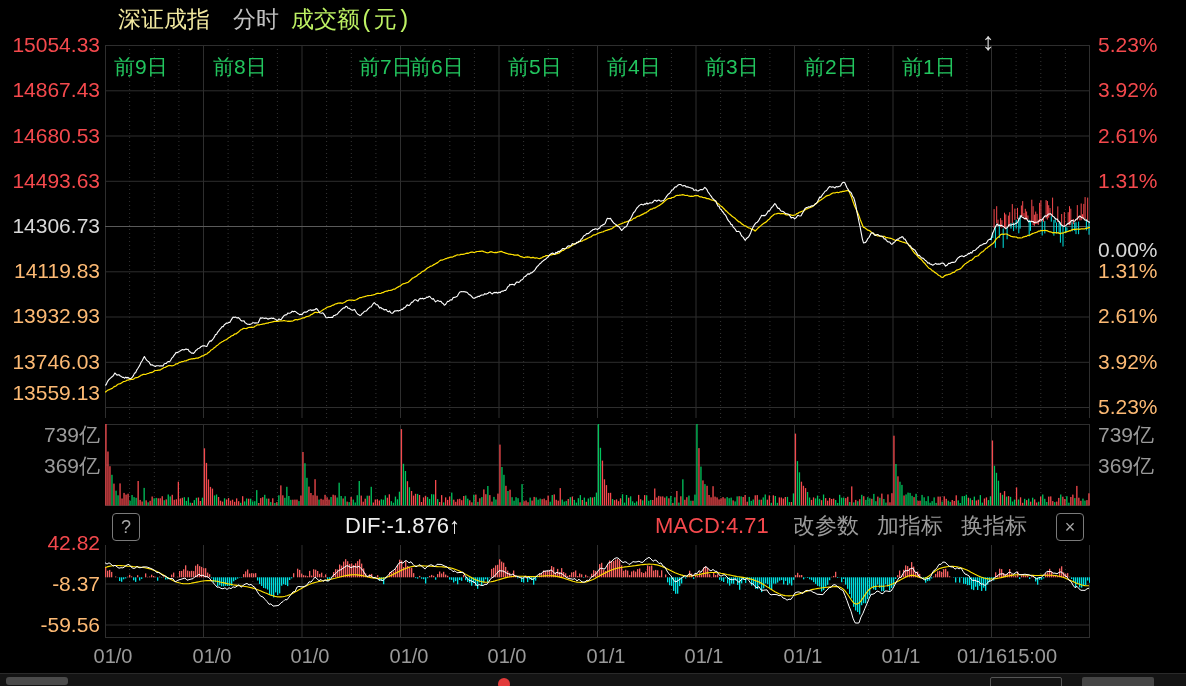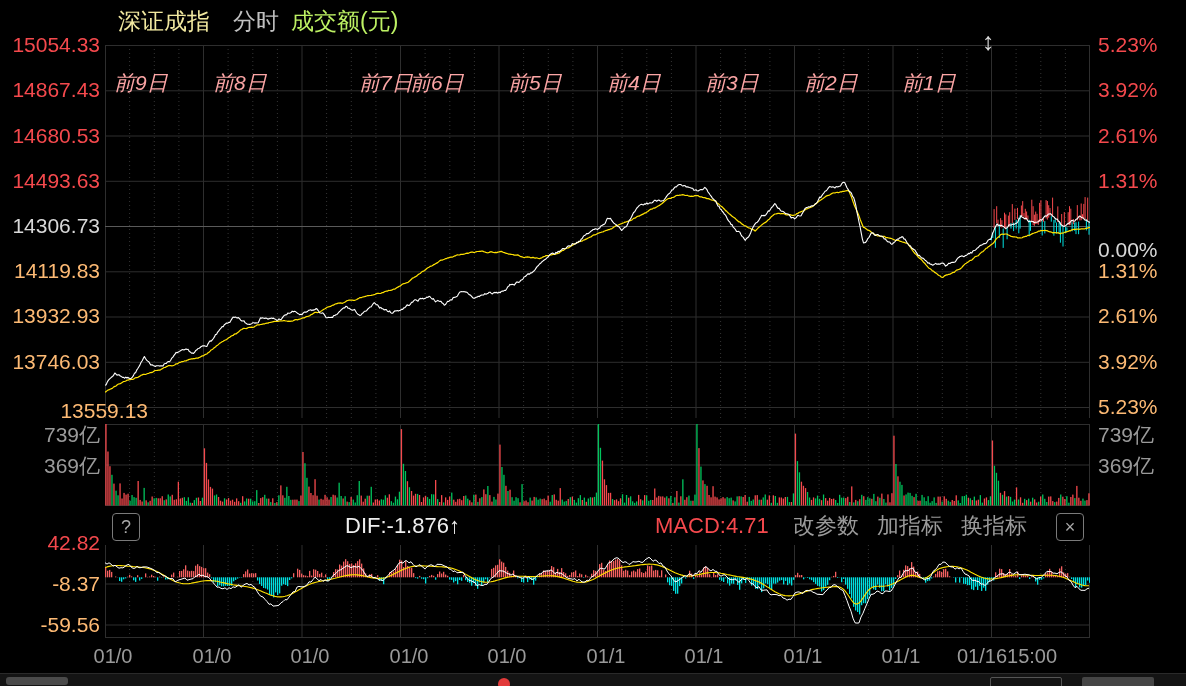--- a/index.html
+++ b/index.html
@@ -7,22 +7,22 @@
        font-family:"Liberation Sans","DejaVu Sans",sans-serif;}
   .lab{position:absolute;white-space:nowrap;}
   .ax{font-size:21px;line-height:26px;height:26px;}
   .leftcol{left:0;width:100px;text-align:right;}
   .rightcol{left:1098px;text-align:left;}
   .c-red{color:#f5494d;}
   .c-green{color:#fdba74;}
   .c-white{color:#d8d8d8;}
   .c-gray{color:#9a9a9a;}
   .c-yel{color:#ffef3d;}
-  .hdr{font-size:23px;line-height:28px;top:7px;}
-  .daylab{font-size:21px;top:69px;color:#fca5a5;font-style:italic;}
+  .hdr{font-size:23px;line-height:28px;top:7px;font-family:Liberation Mono, monospace;}
+  .daylab{font-size:21px;top:53px;color:#22c55e;}
   .tlab{font-size:20px;top:645px;color:#9a9a9a;transform:translateX(-50%);}
   .tbar{font-size:22px;line-height:28px;top:512px;}
   .box{position:absolute;width:26px;height:26px;border:1px solid #7a7a7a;border-radius:4px;
        color:#aaa;font-size:18px;line-height:26px;text-align:center;top:513px;cursor:pointer;}
   svg{position:absolute;display:block;}
   .strip{position:absolute;left:0;top:673px;width:1186px;height:13px;background:#141414;
          border-top:1px solid #2a2a2a;}
   .thumb{position:absolute;left:6px;top:3px;width:62px;height:8px;background:#4a4a4a;border-radius:3px;}
   .dot{position:absolute;left:498px;top:4px;width:12px;height:12px;border-radius:50%;background:#e23a3a;}
   .btn-o{position:absolute;left:990px;top:3px;width:72px;height:12px;border:1px solid #555;border-radius:2px;box-sizing:border-box;}
@@ -1250,21 +1250,21 @@
     </svg>
 
   <span class="lab ax leftcol c-red" style="top:32px;">15054.33</span>
   <span class="lab ax leftcol c-red" style="top:77px;">14867.43</span>
   <span class="lab ax leftcol c-red" style="top:123px;">14680.53</span>
   <span class="lab ax leftcol c-red" style="top:168px;">14493.63</span>
   <span class="lab ax leftcol c-white" style="top:213px;">14306.73</span>
   <span class="lab ax leftcol c-green" style="top:258px;">14119.83</span>
   <span class="lab ax leftcol c-green" style="top:303px;">13932.93</span>
   <span class="lab ax leftcol c-green" style="top:349px;">13746.03</span>
-  <span class="lab ax leftcol c-green" style="top:398px;margin-left:48px;">13559.13</span>
+  <span class="lab ax leftcol c-green" style="top:380px;">13559.13</span>
 
   <span class="lab ax rightcol c-red" style="top:32px;">5.23%</span>
   <span class="lab ax rightcol c-red" style="top:77px;">3.92%</span>
   <span class="lab ax rightcol c-red" style="top:123px;">2.61%</span>
   <span class="lab ax rightcol c-red" style="top:168px;">1.31%</span>
   <span class="lab ax rightcol c-white" style="top:213px;margin-top:24px;">0.00%</span>
   <span class="lab ax rightcol c-green" style="top:258px;">1.31%</span>
   <span class="lab ax rightcol c-green" style="top:303px;">2.61%</span>
   <span class="lab ax rightcol c-green" style="top:349px;">3.92%</span>
   <span class="lab ax rightcol c-green" style="top:394px;">5.23%</span>

